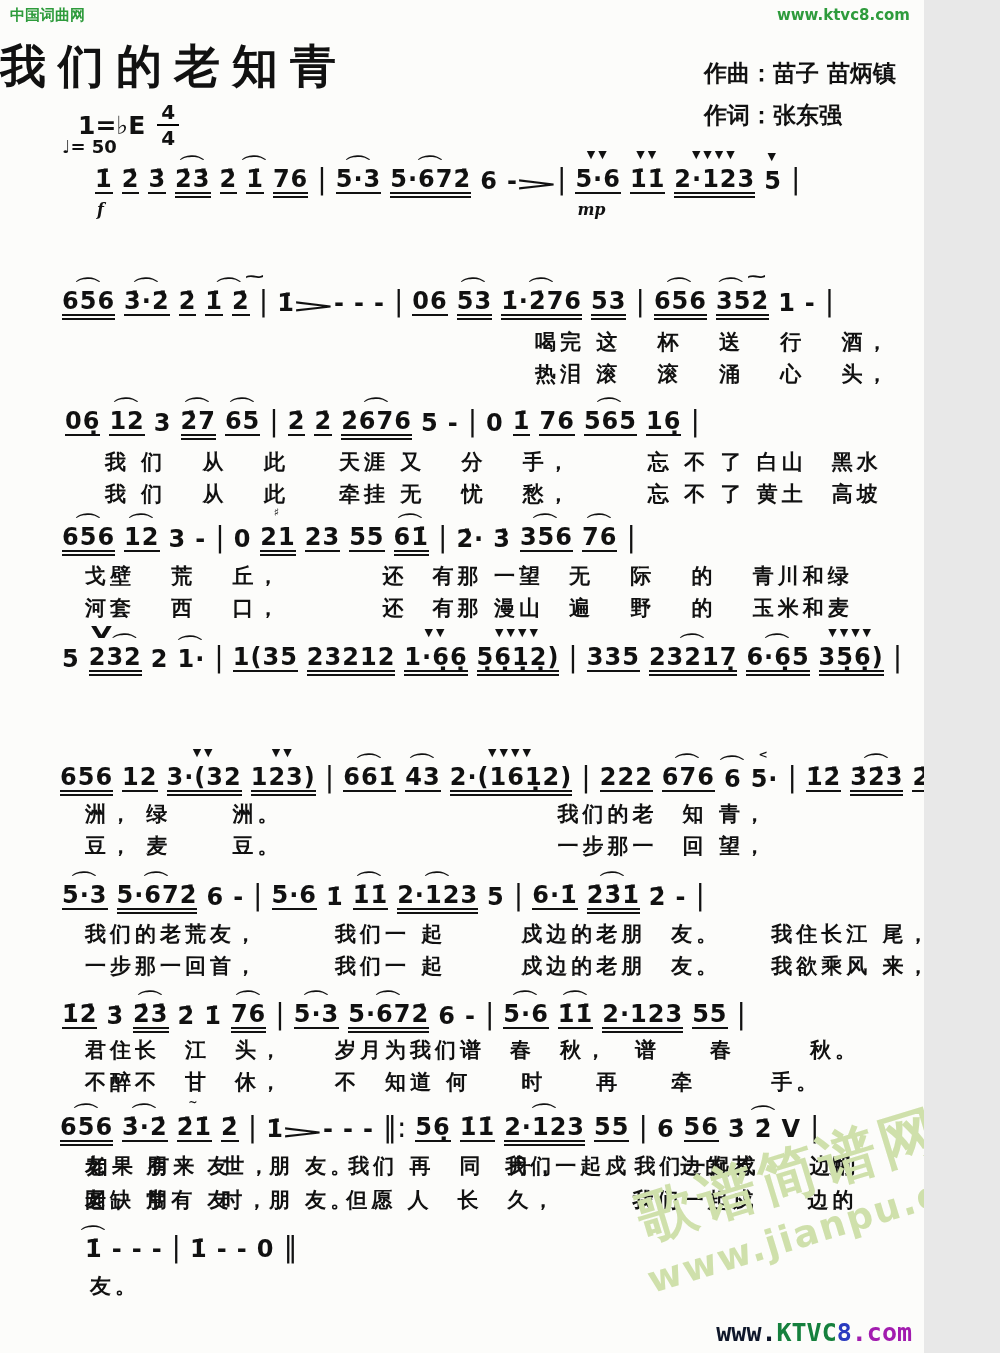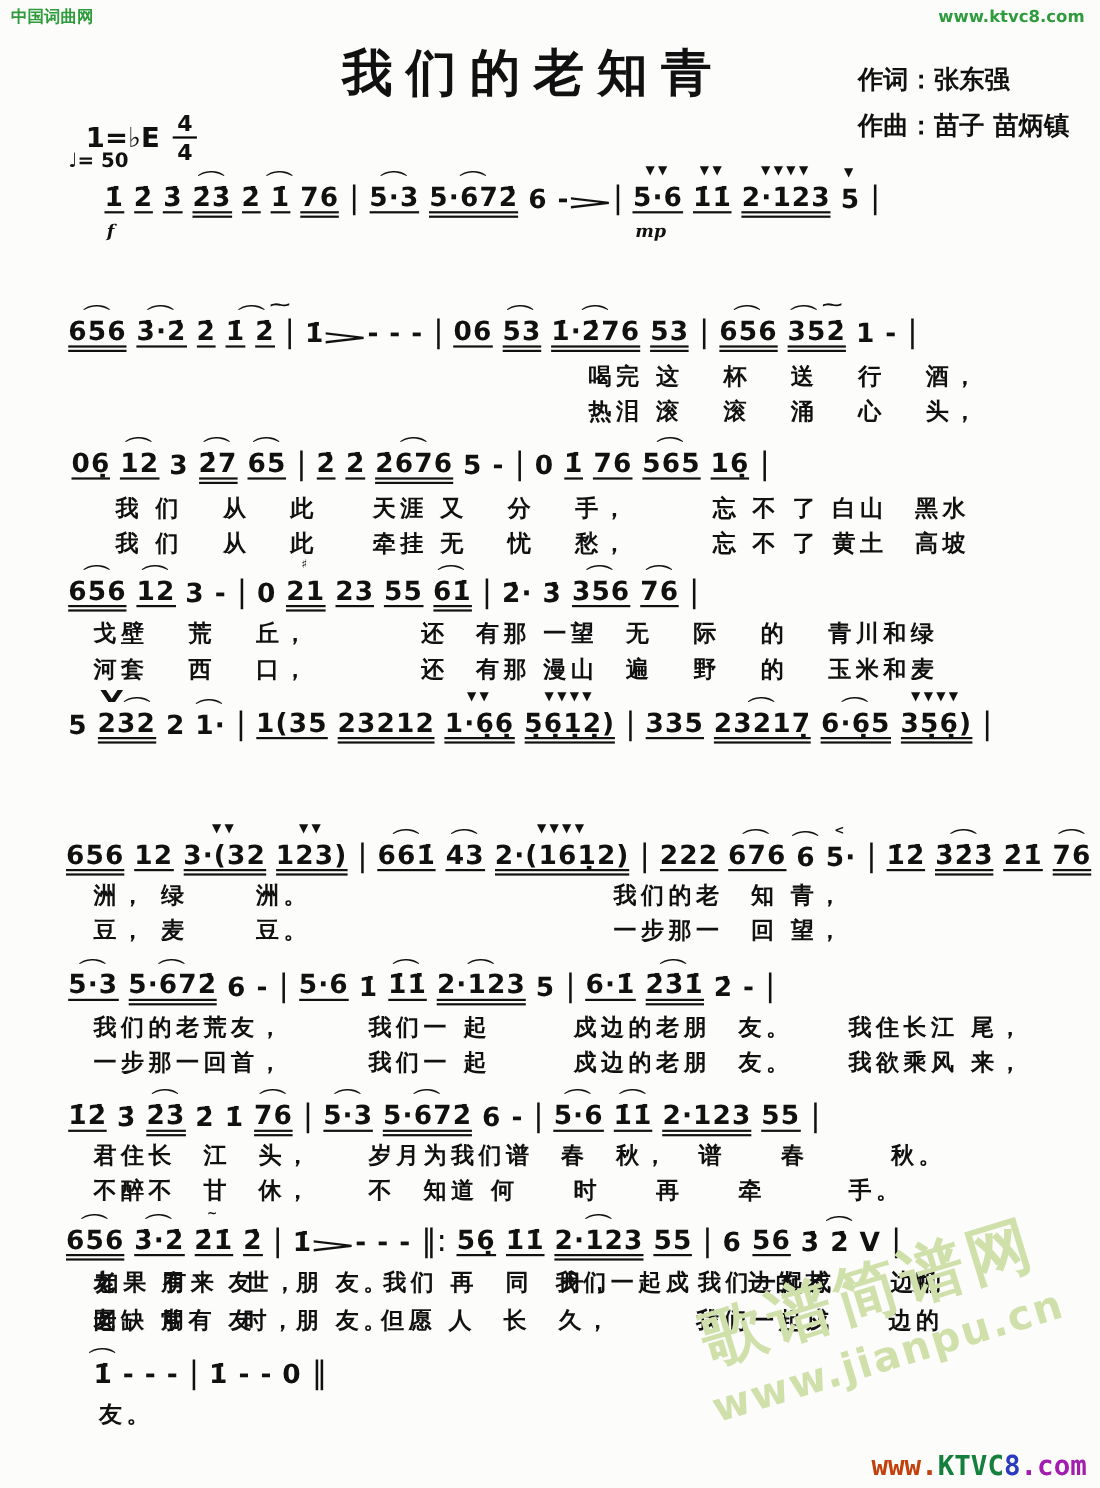--- a/index.html
+++ b/index.html
@@ -1,22 +1,22 @@
 <!DOCTYPE html>
 <html><head>
 <meta charset="utf-8">
 <style>
   html,body{margin:0;padding:0;background:#e8e8e8;}
-  .page{position:relative;width:1000px;height:1353px;background:#fcfcfa;overflow:hidden;
+  .page{position:relative;width:924px;height:1353px;background:#fcfcfa;overflow:hidden;
         font-family:"DejaVu Sans",sans-serif;color:#111;}
   
   .hdr-left{position:absolute;top:6px;left:10px;font-size:15px;font-weight:600;}
   .hdr-right{position:absolute;top:6px;right:14px;font-size:15px;font-weight:600;}
   
-  .title{position:absolute;top:36px;left:0;width:970px;text-align:center;
+  .title{position:absolute;top:36px;left:0;width:970px;text-align:left;
          font-size:46px;font-weight:900;letter-spacing:12px;font-family:Liberation Serif, serif;}
   .credits{position:absolute;right:28px;top:52px;font-size:23px;font-weight:600;line-height:42px;}
   
   .keysig{position:absolute;left:78px;top:86px;display:flex;align-items:center;gap:12px;
           font-size:25px;font-weight:800;margin-top:16px;}
   .frac{display:inline-flex;flex-direction:column;align-items:center;font-size:20px;line-height:1;font-weight:800;}
   .frac .num{border-bottom:2px solid #000;padding:0 4px 2px;}
   .frac .den{padding-top:2px;}
   .tempo{position:absolute;left:62px;top:136px;font-size:18px;font-weight:700;}
   
@@ -63,22 +63,22 @@
 <body>
 
 <div class="page">
 
   <div class="hdr-left" style="color: rgb(46, 155, 60);">中国词曲网</div>
   <div class="hdr-right" style="color: rgb(46, 155, 60);">www.ktvc8.com</div>
 
   <div class="title">我们的老知青</div>
 
   <div class="credits">
+    <div>作曲：苗子 苗炳镇</div>
     <div>作词：张东强</div>
-    <div>作曲：苗子 苗炳镇</div>
   </div>
 
   <div class="keysig">
     <span>1=♭E</span>
     <span class="frac">
       <span class="num">4</span>
       <span class="den">4</span>
     </span>
   </div>
 
@@ -703,15 +703,15 @@
         </span>
       </div>
       <div class="lyr ly8_0">友。</div>
     </div>
 
   <div class="wm" style="color: rgb(207, 224, 171);">
     <div class="wm1">歌谱简谱网</div>
     <div class="wm2">www.jianpu.cn</div>
   </div>
 
-  <div class="flogo" id="footerlogo"><span style="color: #c2410c;">www.</span><span style="color: #15803d;">KTVC</span><span style="color: rgb(42, 59, 191);">8</span><span style="color: #a21caf;">.com</span></div>
+  <div class="flogo" id="footerlogo"><span style="color: #0f172a;">www.</span><span style="color: #15803d;">KTVC</span><span style="color: rgb(42, 59, 191);">8</span><span style="color: #a21caf;">.com</span></div>
 
 </div>
 
 </body></html>

